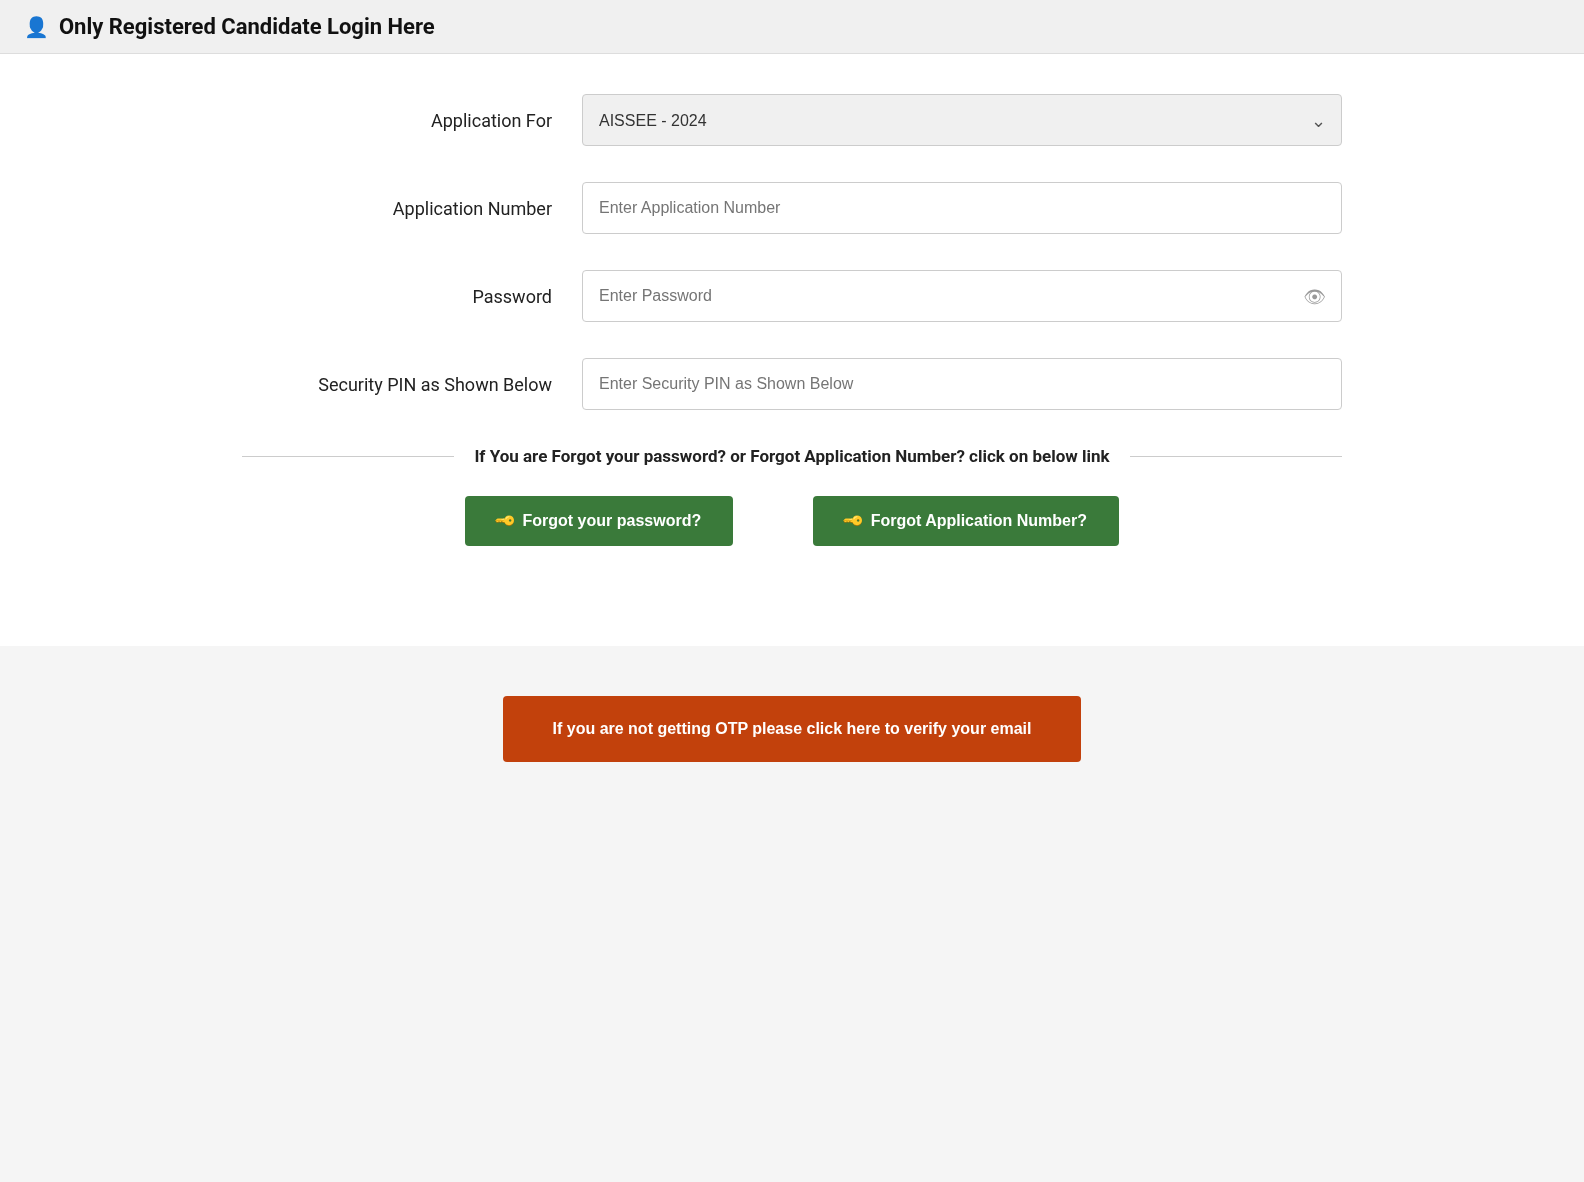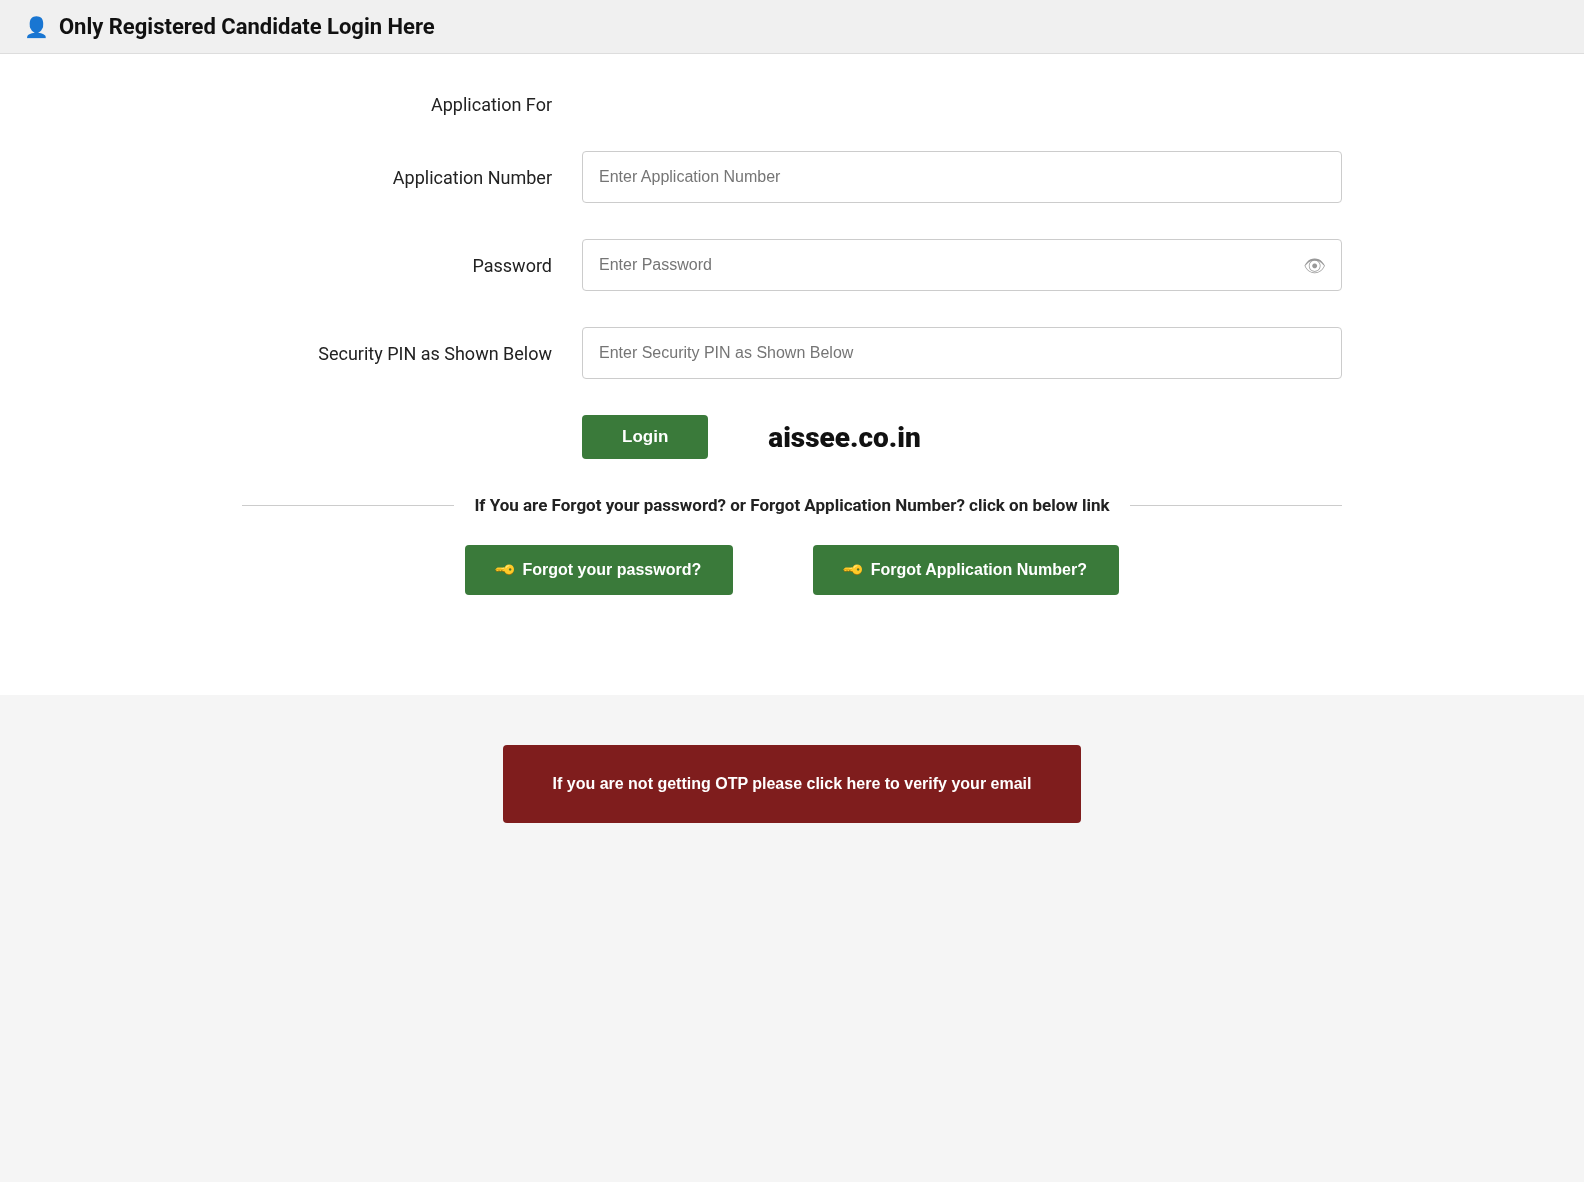--- a/index.html
+++ b/index.html
@@ -235,25 +235,25 @@
     }
 
     .otp-button-row {
       display: flex;
       justify-content: center;
       max-width: 1100px;
       margin: 0 auto;
     }
 
     .otp-button {
-      background: #7f1d1d;
+      background: #c2410c;
       color: #fff;
       border: none;
       border-radius: 4px;
-      padding: 30px 50px;
+      padding: 24px 50px;
       font-size: 16px;
       font-weight: 600;
       cursor: pointer;
     }
 
     .bottom-section {
       background: #f5f5f5;
       padding: 50px 0;
     }
   </style>
@@ -264,20 +264,26 @@
 
   <div class="header">
     <span class="header-icon">👤</span>
     <span class="header-title">Only Registered Candidate Login Here</span>
   </div>
 
   <div class="form-container">
 
     <div class="form-row">
       <label class="form-label">Application For</label>
+      <div class="select-wrapper">
+        <select class="form-select">
+          <option>AISSEE - 2024</option>
+        </select>
+        <span class="select-arrow">⌄</span>
+      </div>
     </div>
 
     <div class="form-row">
       <label class="form-label">Application Number</label>
       <input class="form-input" type="text" placeholder="Enter Application Number" style="">
     </div>
 
     <div class="form-row">
       <label class="form-label">Password</label>
       <div class="password-wrapper">
@@ -285,24 +291,20 @@
         <span class="eye-icon">👁︎</span>
       </div>
     </div>
 
     <div class="form-row">
       <label class="form-label">Security PIN as Shown Below</label>
       <input class="form-input" type="text" placeholder="Enter Security PIN as Shown Below" style="">
     </div>
 
 
-    <div class="login-row">
-      <button class="login-button">Login</button>
-      <span class="site-name">aissee.co.in</span>
-    </div>
 
     <div class="divider-row">
       <div class="divider-line"></div>
       <span class="forgot-text">If You are Forgot your password? or Forgot Application Number? click on below link</span>
       <div class="divider-line"></div>
     </div>
 
     <div class="forgot-buttons-row">
       <button class="forgot-button">
         <span class="key-icon">🔑</span>

